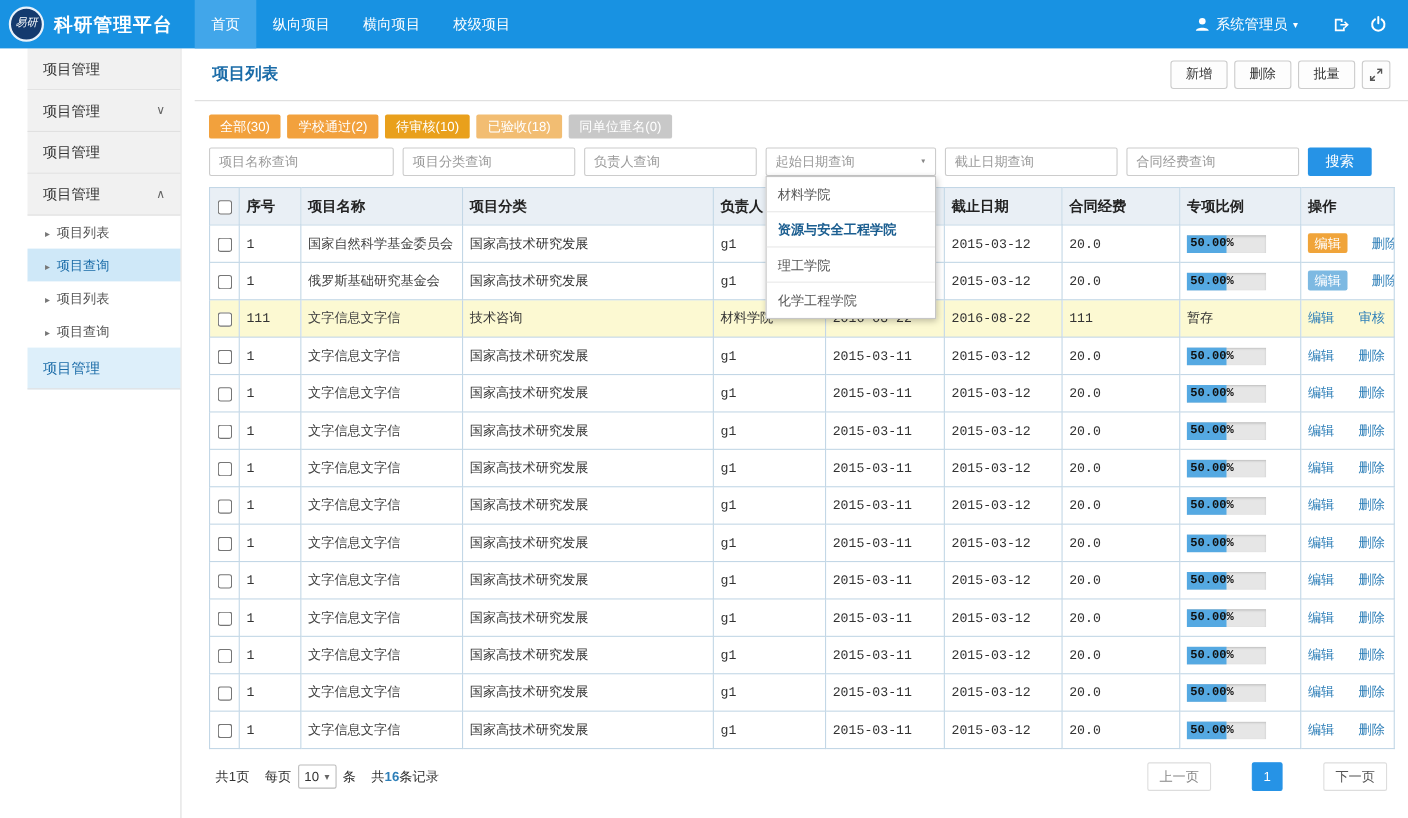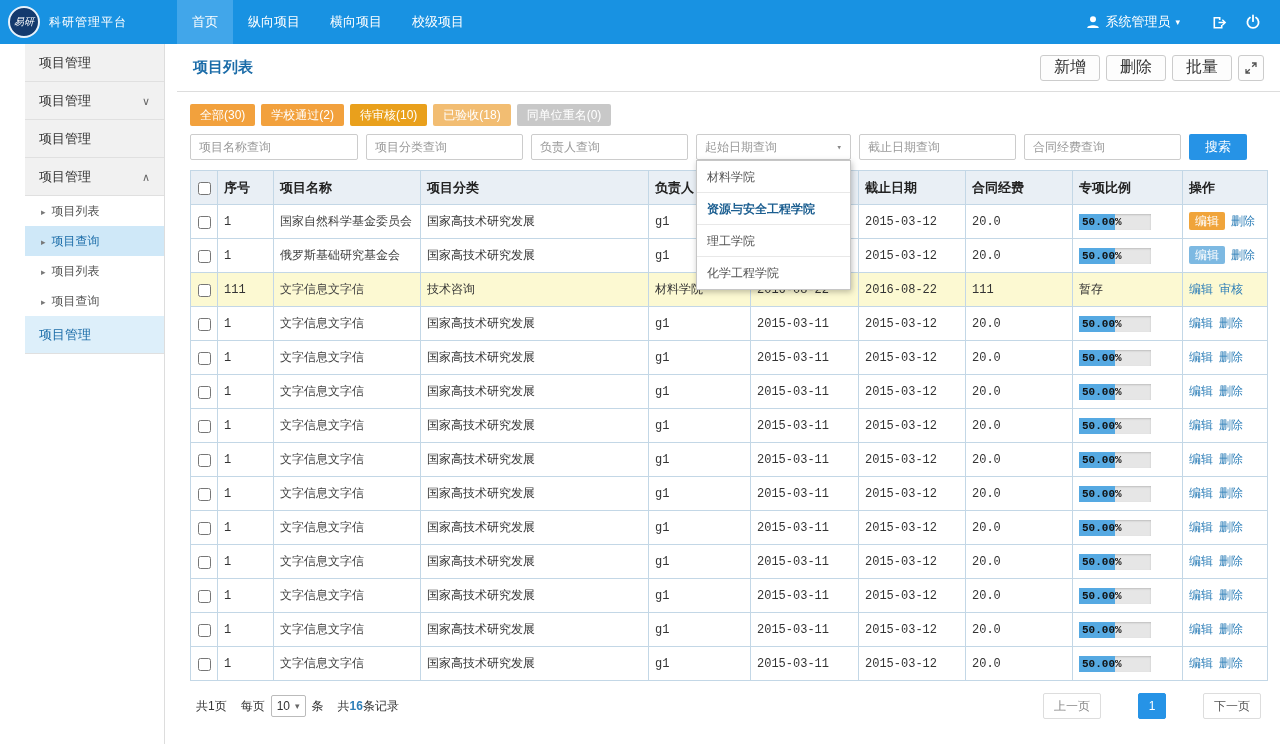--- a/index.html
+++ b/index.html
@@ -4,21 +4,21 @@
 <style>
   * { margin:0; padding:0; box-sizing:border-box; }
   html,body { width:1280px; height:744px; overflow:hidden; }
   body { font-family:"Liberation Sans","DejaVu Sans",sans-serif; font-size:12px; color:#333; background:#fff; position:relative; }
   a { text-decoration:none; }
 
   
   .header { position:absolute; top:0; left:0; right:0; height:44px; background:#1892e2; display:flex; align-items:stretch; z-index:5; }
   .brand { width:177px; display:flex; align-items:center; padding-left:8px; }
   .logo { width:32px; height:32px; border-radius:50%; background:#143a6e; border:2px solid #e8f2fb; color:#fff; display:flex; align-items:center; justify-content:center; font-size:10px; font-style:italic; line-height:1; flex:none; }
-  .app-title { color:#fff; font-size:12px; font-weight:normal; margin-left:9px; letter-spacing:1px; white-space:nowrap;text-align:right; }
+  .app-title { color:#fff; font-size:17px; font-weight:bold; margin-left:9px; letter-spacing:1px; white-space:nowrap;text-align:right; }
   .nav { display:flex; }
   .nav-item { padding:0 15px; display:flex; align-items:center; color:#fff; font-size:13px; cursor:pointer; }
   .nav-item.active { background:#41a6ea; }
   .header-right { margin-left:auto; display:flex; align-items:center; color:#fff; padding-right:14px; }
   .user-menu { display:flex; align-items:center; gap:5px; font-size:13px; cursor:pointer; margin-right:18px; }
   .caret-sm { font-size:9px; color:#fff; }
   .hicon { width:26px; height:26px; display:flex; align-items:center; justify-content:center; cursor:pointer; margin-left:8px; }
 
   
   .sidebar { position:absolute; top:44px; left:0; width:140px; bottom:0; background:#fff; border-right:1px solid #ddd;margin-left:25px; }
@@ -27,21 +27,21 @@
   .side-group.highlight { background:#ddeffa; color:#1b6ca8; }
   .side-sub-item { height:30px; line-height:30px; padding-left:16px; color:#555; font-size:12px; background:#fff; cursor:pointer; }
   .side-sub-item .tri { color:#777; font-size:9px; margin-right:6px; }
   .side-sub-item.active { background:#cfe8f8; color:#1b6ca8; }
 
   
   .main { position:absolute; left:177px; top:44px; right:0; bottom:0; background:#fff; }
   .content-head { height:48px; border-bottom:1px solid #ddd; display:flex; align-items:center; padding:0 16px 0 16px; }
   .content-title { color:#1b6ca8; font-size:15px; font-weight:bold; }
   .head-btns { margin-left:auto; display:flex; gap:6px; align-items:center; }
-  .hbtn { height:26px; padding:0 13px; background:#fdfdfd; border:1px solid #ccc; border-radius:3px; font-size:16px; color:#333; cursor:pointer; }
+  .hbtn { height:26px; padding:0 13px; background:#fdfdfd; border:1px solid #ccc; border-radius:3px; font-size:12px; color:#333; cursor:pointer; }
   .hbtn.icon-only { width:26px; padding:0; display:flex; align-items:center; justify-content:center; }
 
   .filters { padding:12px 13px 8px 13px; display:flex; gap:6px; }
   .fbtn { height:22px; padding:0 10px; border-radius:2px; color:#fff; font-size:12px; border:none; cursor:pointer; line-height:22px; }
 
   .searchrow { padding:0 13px 10px 13px; display:flex; gap:8px; align-items:center; }
   .sinput { height:26px; border:1px solid #ccc; border-radius:2px; padding:0 8px; font-size:12px; color:#333; outline:none; }
   .sinput::placeholder { color:#999; }
   .sselect { width:155px; height:26px; border:1px solid #ccc; border-radius:2px; background:#fff; display:flex; align-items:center; padding:0 8px; color:#999; cursor:pointer; flex:none;font-family:Liberation Mono, monospace; }
   .sselect .caret-sm { margin-left:auto; color:#888; }
@@ -63,21 +63,21 @@
   .mono { font-family:"Liberation Mono","DejaVu Sans Mono",monospace; font-size:12px; }
   .name-link { color:#404040; cursor:pointer; }
   tr.hl td { background:#fcf9d2; }
   .prog { width:72px; height:16px; background:#e6e6e6; position:relative; box-shadow:inset 0 1px 2px rgba(0,0,0,.18); }
   .prog-fill { position:absolute; left:0; top:0; bottom:0; background:#55a9e2; }
   .prog-label { position:absolute; left:3px; top:0; line-height:16px; font-family:"Liberation Mono","DejaVu Sans Mono",monospace; font-size:11px; font-weight:bold; color:#111; }
   .op-btn { color:#fff; padding:2px 6px; border-radius:2px; font-size:12px; cursor:pointer; }
   .btn-orange { background:#f0a43a; }
   .btn-blue { background:#7db9e2; }
   .op-link { color:#2e7fb8; cursor:pointer; }
-  .c-ops a { margin-right:6px; }
+  .c-ops a { margin-right:22px; }
   .c-ops a:last-child { margin-right:0; }
 
   
   .tfoot { margin:0 13px; padding:12px 6px; display:flex; align-items:center; font-size:12px; color:#333;text-align:center; }
   .tfoot .seg { margin-right:14px; display:flex; align-items:center; }
   .per-select { display:inline-flex; align-items:center; border:1px solid #bbb; border-radius:2px; height:22px; padding:0 5px; margin:0 6px; background:#fff; cursor:pointer; gap:5px; }
   .blue-count { color:#2e7fb8; font-weight:bold; }
   .pag { margin-left:auto; display:flex; gap:5px; }
   .pag-btn { min-width:48px; height:26px; border:1px solid #ddd; background:#fff; color:#888; display:flex; align-items:center; justify-content:center; font-size:12px; cursor:pointer; padding:0 10px; border-radius:2px;margin-left:32px; }
   .pag-btn.next { color:#555; }

